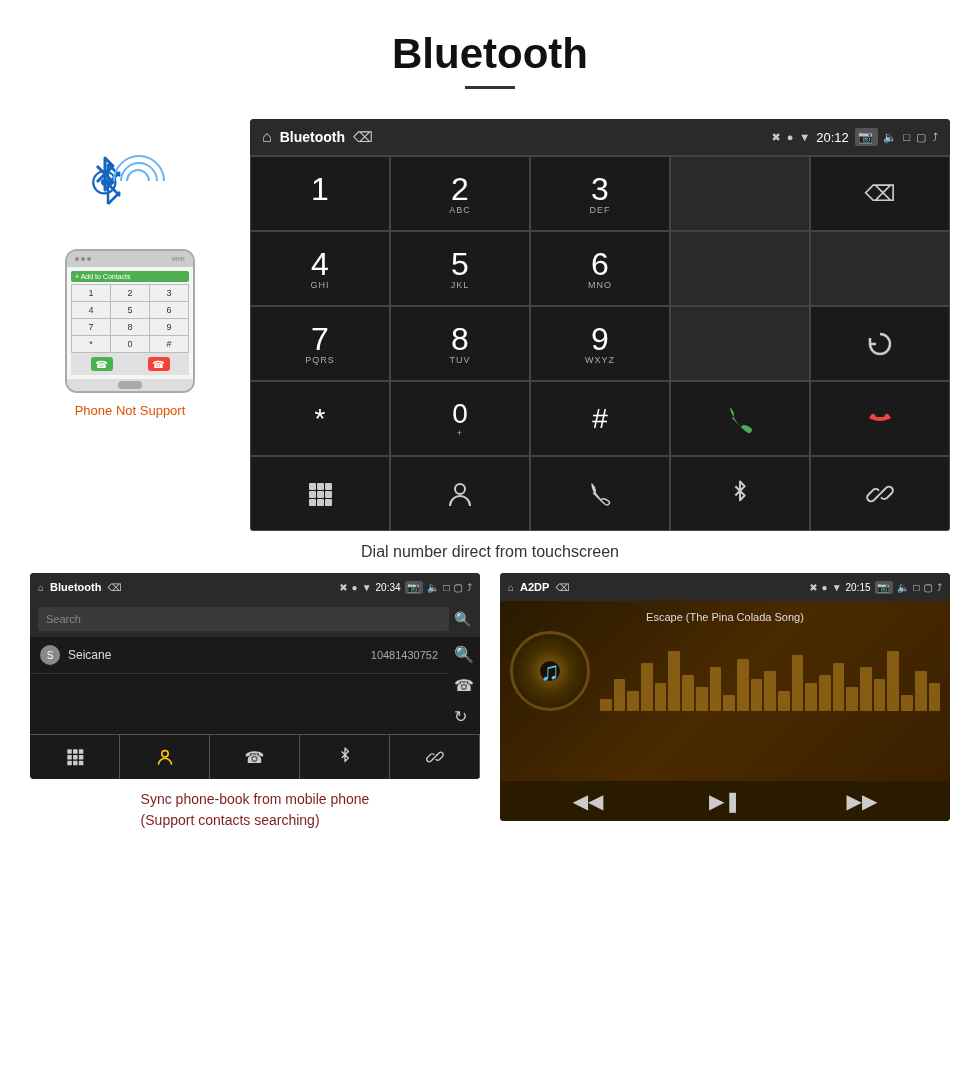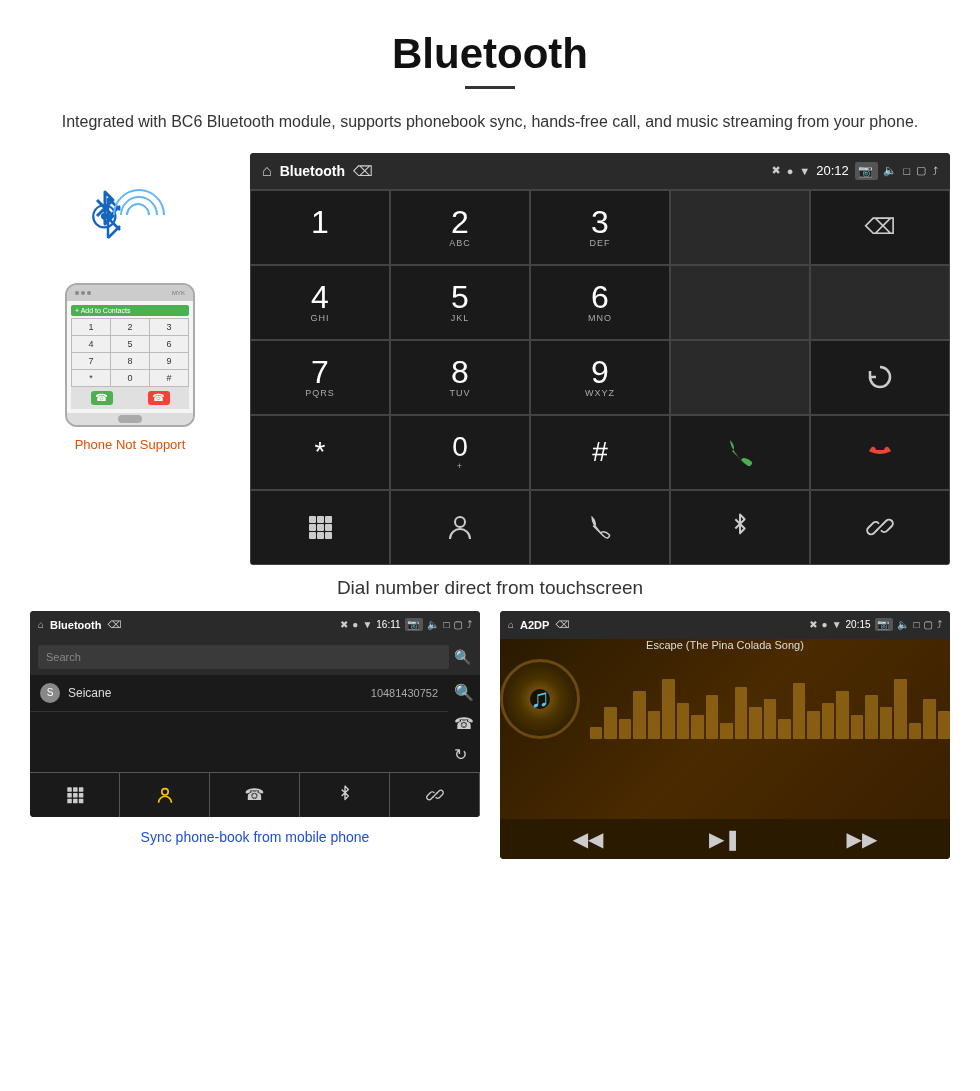--- a/index.html
+++ b/index.html
@@ -237,21 +237,21 @@
       font-size: 28px;
     }
     .dialpad-cell .icon-btn {
       font-size: 24px;
       color: #ccc;
     }
     .dialpad-cell.backspace .icon-btn { color: #ccc; font-size: 22px; }
 
     .dial-caption {
       text-align: center;
-      font-size: 19px;
+      font-size: 16px;
       color: #333;
       padding: 12px 0;
       border-radius: 21px;
     }
 
     
     .bottom-screenshots {
       display: flex;
       gap: 20px;
       padding: 0 30px 20px;
@@ -341,27 +341,28 @@
     }
     .mini-bottom-icon {
       display: flex; align-items: center; justify-content: center;
       color: #ccc; font-size: 16px; cursor: pointer;
       border-right: 1px solid #555;
     }
     .mini-bottom-icon.active { color: #ffc107; }
 
     .bottom-caption {
       font-size: 14px;
-      color: #1d4ed8;
+      color: #7f1d1d;
       line-height: 1.5;
     }
 
     
     .music-screen-content {
       background: linear-gradient(135deg, #2a1a00 0%, #4a2a00 50%, #3a2000 100%);
+      padding: 10px;
       min-height: 180px;
       display: flex;
       flex-direction: column;
       align-items: center;
     }
     .music-song-title {
       color: #ddd;
       font-size: 11px;
       margin-bottom: 8px;
       text-align: center;
@@ -419,21 +420,20 @@
       font-size: 20px;
       cursor: pointer;
     }
   </style>
 </head>
 <body>
 
 <div class="header-section">
   <div class="main-title">Bluetooth</div>
   <div class="title-underline"></div>
-  <div class="description-text">Integrated with BC6 Bluetooth module, supports phonebook sync, hands-free call, and music streaming from your phone.</div>
 </div>
 
 <div class="middle-section">
 
   <div class="phone-illustration">
     <div class="bluetooth-signal-container">
       <span class="bt-icon">☉</span>
 
       <svg width="40" height="50" style="position:absolute;left:8px;top:10px;">
         <line x1="20" y1="5" x2="20" y2="45" stroke="#1565c0" stroke-width="2.5"></line>
@@ -644,21 +644,21 @@
       <div class="mini-status-bar">
         <div class="mini-status-left">
           <span>⌂</span>
           <span class="mini-title">Bluetooth</span>
           <span>⌫</span>
         </div>
         <div class="mini-status-right">
           <span>✖</span>
           <span>●</span>
           <span>▼</span>
-          <span class="mini-time">16:11</span>
+          <span class="mini-time">20:34</span>
           <span style="background:#555;padding:1px 3px;border-radius:2px;">📷</span>
           <span>🔈</span>
           <span>□</span>
           <span>▢</span>
           <span>⤴</span>
         </div>
       </div>
 
       <div class="contacts-search">
         <div style="display:flex;align-items:center;gap:6px;">
@@ -717,20 +717,21 @@
             <path d="M14 22 L10 26 C8 28 5 28 3 26 C1 24 1 21 3 19 L9 13 C11 11 14 11 16 13" fill="none" stroke="#ccc" stroke-width="2.5" stroke-linecap="round"></path>
             <path d="M22 14 L26 10 C28 8 31 8 33 10 C35 12 35 15 33 17 L27 23 C25 25 22 25 20 23" fill="none" stroke="#ccc" stroke-width="2.5" stroke-linecap="round"></path>
             <line x1="14" y1="22" x2="22" y2="14" stroke="#ccc" stroke-width="2.5" stroke-linecap="round"></line>
           </svg>
         </div>
       </div>
     </div>
 
     <div class="bottom-caption">
       <div>Sync phone-book from mobile phone</div>
+      <div>(Support contacts searching)</div>
     </div>
   </div>
 
   <div class="bottom-screenshot">
     <div class="mini-screen">
 
       <div class="mini-status-bar">
         <div class="mini-status-left">
           <span>⌂</span>
           <span class="mini-title">A2DP</span>

